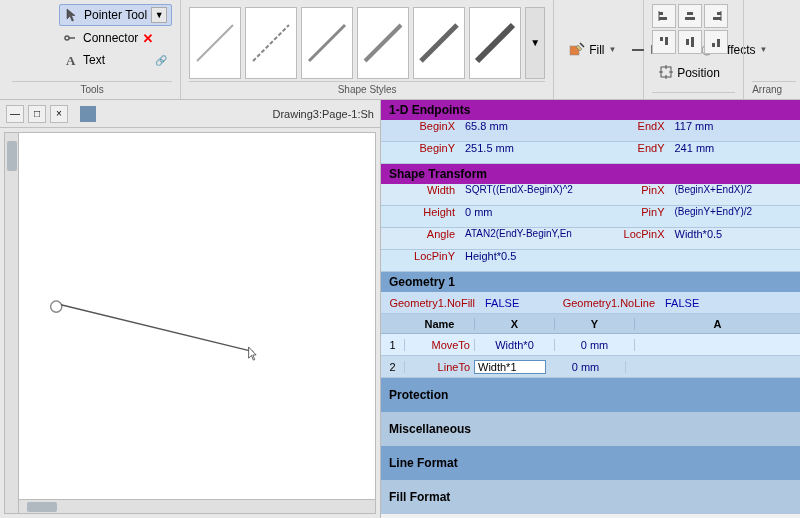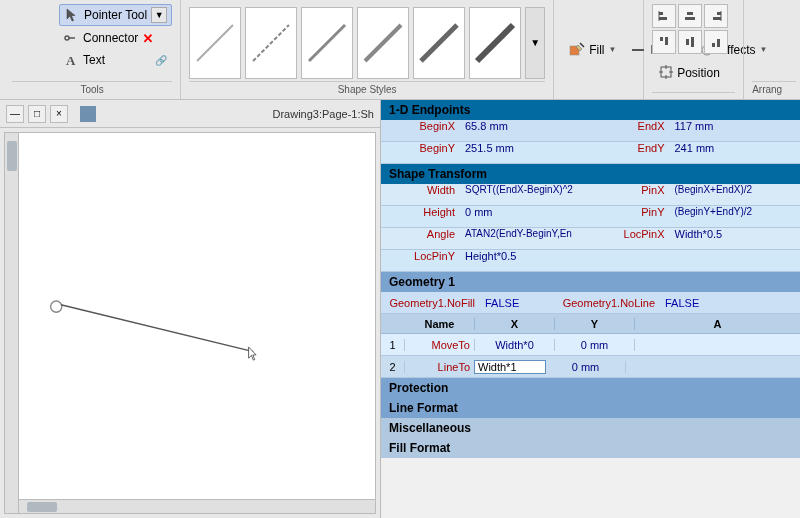--- a/index.html
+++ b/index.html
@@ -247,21 +247,21 @@
     
     .properties-panel {
       width: 420px;
       background: #f0f0f0;
       border-left: 1px solid #bbb;
       overflow-y: auto;
       font-size: 11px;
     }
 
     .prop-section-header {
-      background: #0369a1;
+      background: #a21caf;
       color: #000;
       font-weight: bold;
       padding: 3px 8px;
       font-size: 12px;
     }
 
     .prop-row {
       display: flex;
       align-items: flex-start;
       background: #cce0f5;
@@ -367,21 +367,21 @@
     .td-x { width: 80px; text-align: center; color: #000080; flex-shrink: 0; border-right: 1px solid #b0c8e0; padding: 0 4px; }
     .td-x-edit { width: 71px; flex-shrink: 0; border-right: 1px solid #b0c8e0; }
     .td-x-edit input { width: 100%; height: 100%; border: none; background: white; outline: 1px solid #6090c0; padding: 0 3px; font-size: 11px; }
     .td-y { width: 80px; text-align: center; color: #000080; flex-shrink: 0; border-right: 1px solid #b0c8e0; padding: 0 4px; }
     .td-a { flex: 1; }
 
     .simple-header {
       background: #7ba3d0;
       color: #000;
       font-weight: bold;
-      padding: 3px 8px;
+      padding: 10px 8px;
       font-size: 12px;
     }
   </style>
 </head>
 <body>
 
 <div class="toolbar">
 
   <div class="toolbar-section">
     <div class="tools-group">
@@ -681,20 +681,20 @@
       <div class="td-name">LineTo</div>
       <div class="td-x-edit">
         <input type="text" value="Width*1" style="">
       </div>
       <div class="td-y">0 mm</div>
       <div class="td-a"></div>
     </div>
 
     <div class="simple-header">Protection</div>
 
+    <div class="simple-header" style="background:#b0c8e0;">Miscellaneous</div>
+
     <div class="simple-header">Line Format</div>
-
-    <div class="simple-header" style="background:#b0c8e0;">Miscellaneous</div>
 
     <div class="simple-header" style="background:#b0c8e0;">Fill Format</div>
 
   </div>
 </div>
 
 </body></html>

